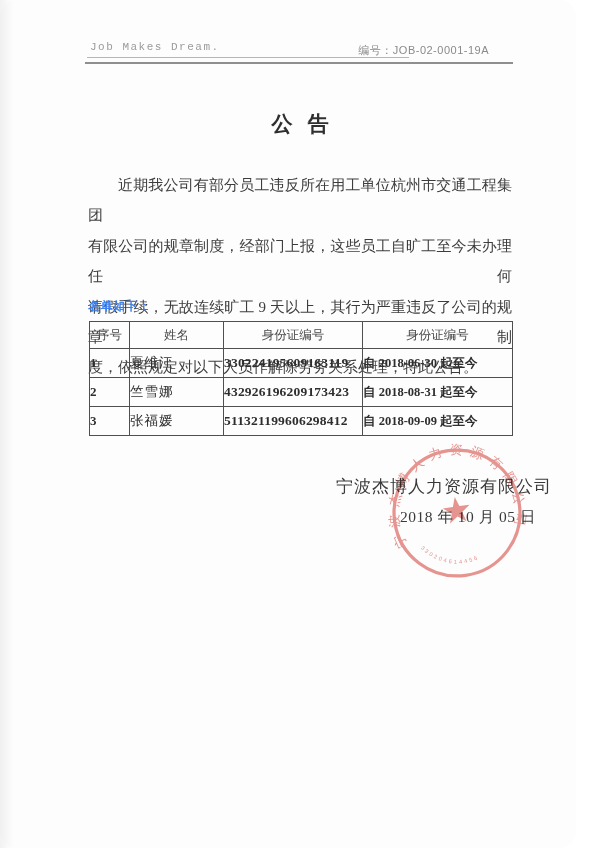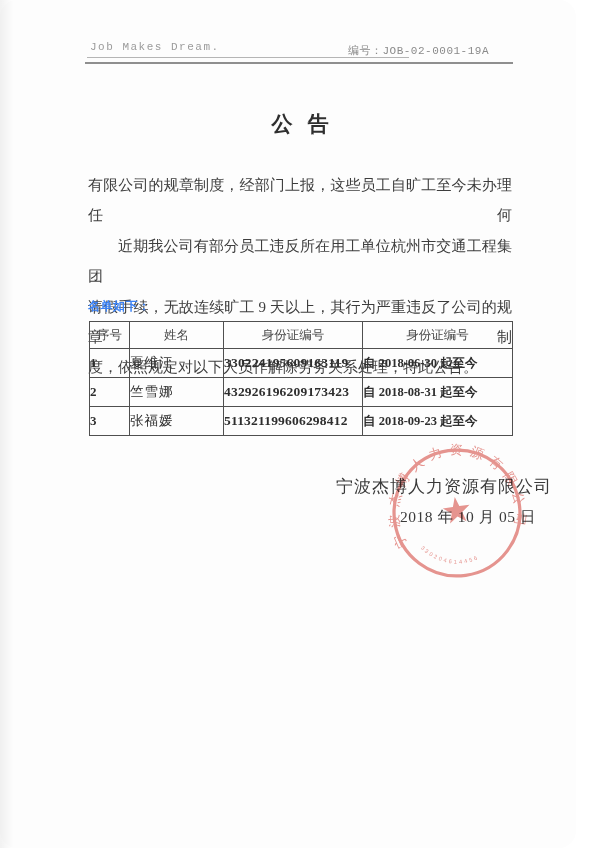--- a/index.html
+++ b/index.html
@@ -21,21 +21,21 @@
     pointer-events:none;
   }
   
   .hdr-slogan{
     position:absolute;left:90px;top:41px;
     font-family:"Liberation Mono","DejaVu Sans Mono",monospace;
     font-size:11px;letter-spacing:1.5px;color:#9b9b9b;
   }
   .hdr-number{
     position:absolute;right:87px;top:43px;
-    font-family:Liberation Mono, monospace;
+    font-family:Liberation Sans, sans-serif;
     font-size:11px;letter-spacing:0.5px;color:#8a8a8a;
   }
   .hdr-underline{
     position:absolute;left:87px;top:57px;width:322px;height:1px;
     background:#b5b5b5;
   }
   .hdr-rule{
     position:absolute;left:85px;top:62px;width:428px;height:2px;
     background:#8f8f8f;
   }
@@ -96,22 +96,22 @@
 <div class="page">
 
   <div class="hdr-slogan">Job Makes Dream.</div>
   <div class="hdr-number">编号：JOB-02-0001-19A</div>
   <div class="hdr-underline"></div>
   <div class="hdr-rule"></div>
 
   <div class="title">公 告</div>
 
   <div class="body-text">
+    <div class="jline first">近期我公司有部分员工违反所在用工单位杭州市交通工程集团</div>
     <div class="jline">有限公司的规章制度，经部门上报，这些员工自旷工至今未办理任何</div>
-    <div class="jline first">近期我公司有部分员工违反所在用工单位杭州市交通工程集团</div>
     <div class="jline">请假手续，无故连续旷工 9 天以上，其行为严重违反了公司的规章制</div>
     <div class="jline last">度，依照规定对以下人员作解除劳务关系处理，特此公告。</div>
   </div>
 
   <div class="list-label">名单如下：</div>
 
   <table class="roster">
     <colgroup>
         <col class="c1">
         <col class="c2">
@@ -136,21 +136,21 @@
       <tr>
         <td class="c-no">2</td>
         <td class="c-name">竺雪娜</td>
         <td class="c-id">432926196209173423</td>
         <td class="c-time">自 2018-08-31 起至今</td>
       </tr>
       <tr>
         <td class="c-no">3</td>
         <td class="c-name">张福媛</td>
         <td class="c-id">511321199606298412</td>
-        <td class="c-time">自 2018-09-23 起至今</td>
+        <td class="c-time">自 2018-09-09 起至今</td>
       </tr>
     </tbody>
   </table>
 
   <div class="sig-company">宁波杰博人力资源有限公司</div>
   <div class="sig-date">2018 年 10 月 05 日</div>
 
   <svg class="stamp" viewBox="0 0 136 136" xmlns="http://www.w3.org/2000/svg">
     <defs>
       <path id="arcTop" d="M 20.5,101.3 A 58,58 0 1 1 115.5,101.3" fill="none"></path>

